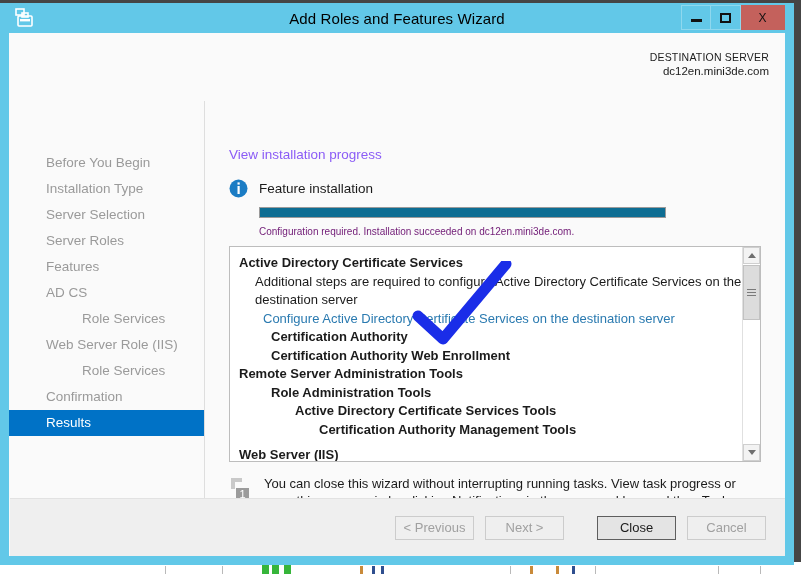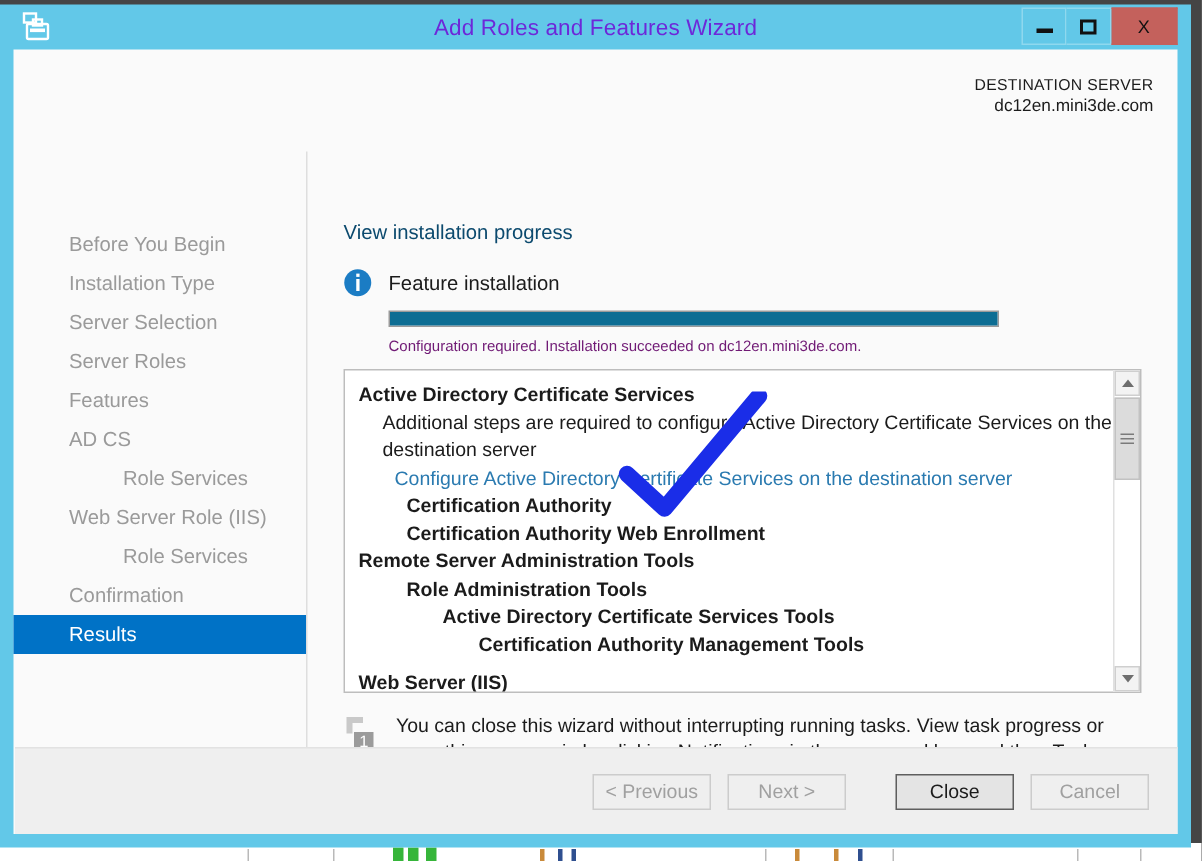--- a/index.html
+++ b/index.html
@@ -80,21 +80,21 @@
   }
   #title-icon {
     position: absolute;
     left: 4px;
     top: 4px;
     width: 22px;
     height: 22px;
   }
   #title-text {
     font-size: 15px;
-    color: #6d28d9;
+    color: #000000;
     letter-spacing: 0.1px;
   }
   #win-controls {
     position: absolute;
     right: 0;
     top: 2px;
     display: flex;
     height: 25px;
   }
   .wbtn {
@@ -199,21 +199,21 @@
     position: absolute;
     left: 196px;
     top: 68px;
     right: 0;
     bottom: 58px;
     padding: 0 24px 0 24px;
   }
   #main-heading {
     margin-top: 46px;
     font-size: 13.5px;
-    color: #0c4a6e;
+    color: #8b5cf6;
   }
   #feature-row {
     margin-top: 17px;
     display: flex;
     align-items: center;
   }
   #info-icon {
     width: 19px;
     height: 19px;
     margin-right: 11px;

